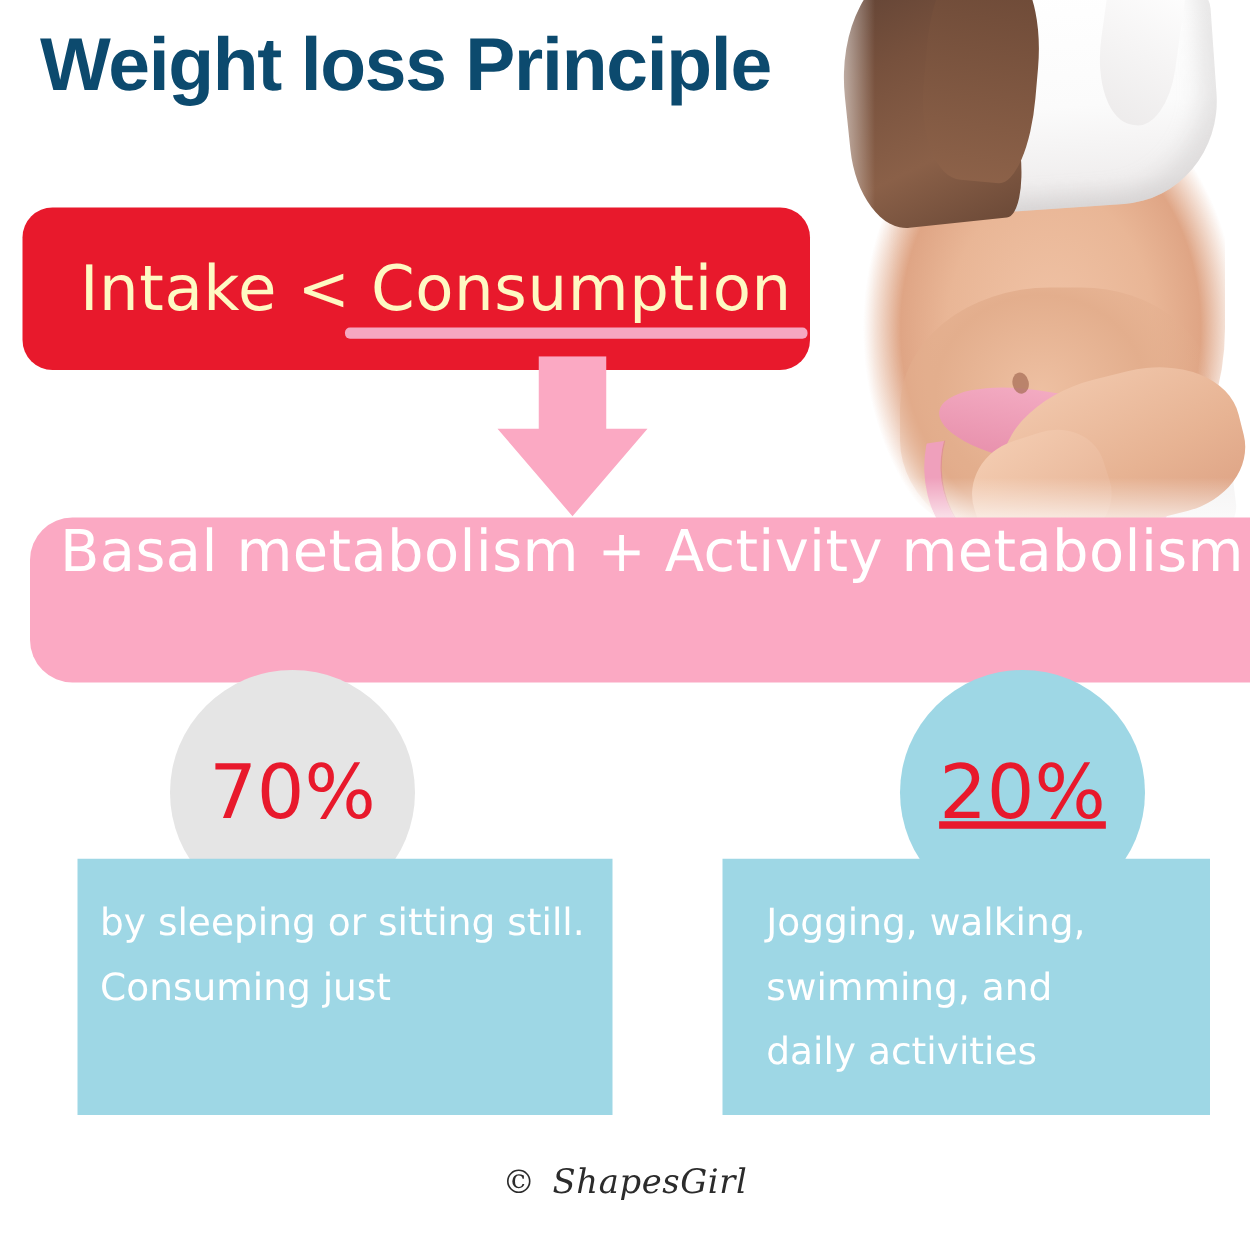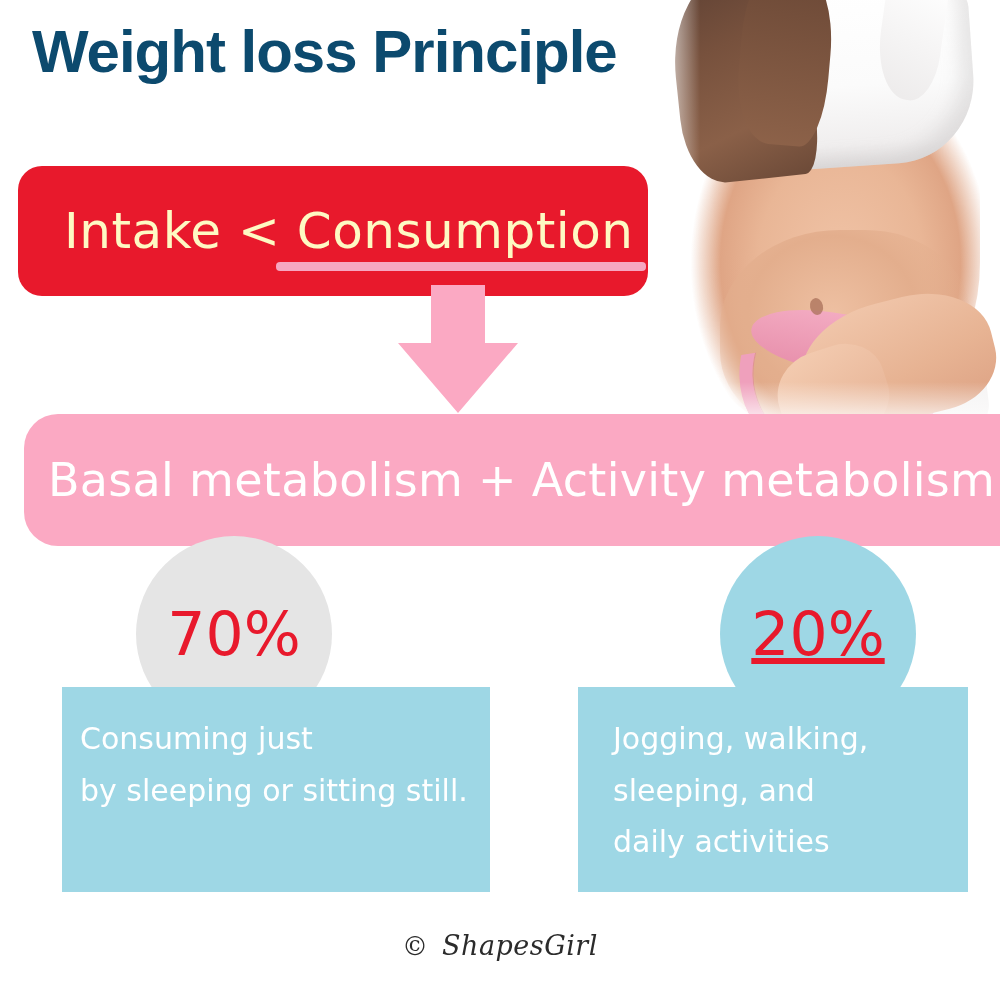--- a/index.html
+++ b/index.html
@@ -62,21 +62,21 @@
   .red-banner .txt{position:relative;margin-left:46px;font-family:"DejaVu Sans",sans-serif;
                    font-size:50px;color:#fef9c3;letter-spacing:.5px;white-space:nowrap;}
   .underline{position:absolute;left:258px;top:96px;width:370px;height:9px;border-radius:4px;}
 
   
   .arrow{position:absolute;left:388px;top:285px;width:140px;height:130px;}
   .arrow svg{display:block;width:140px;height:130px;}
 
   
   .pink-banner{position:absolute;left:24px;top:414px;width:976px;height:132px;
-               border-radius:34px 0 0 34px;display:flex;align-items:center;}
+               border-radius:34px 0 0 34px;display:flex;align-items:flex-start;}
   .pink-banner .txt{margin-left:24px;font-family:"DejaVu Sans",sans-serif;font-size:46px;
                     color:#fff;white-space:nowrap;letter-spacing:.3px;}
 
   
   .circle{position:absolute;width:196px;height:196px;border-radius:50%;
           display:flex;align-items:center;justify-content:center;}
   .circle span{font-family:"DejaVu Sans",sans-serif;font-size:60px;line-height:1;}
   #circle-left{left:136px;top:536px;}
   #circle-right{left:720px;top:536px;}
 
@@ -135,26 +135,26 @@
   </div>
 
   <div class="circle" id="circle-left" style="background: #e5e5e5;">
     <span style="color: rgb(232, 25, 44);">70%</span>
   </div>
   <div class="circle" id="circle-right" style="background: rgb(158, 215, 229);">
     <span style="color: rgb(232, 25, 44); text-decoration: underline;">20%</span>
   </div>
 
   <div class="info-box" id="box-left" style="background: rgb(158, 215, 229);">
+    <div class="line">by sleeping or sitting still.</div>
     <div class="line">Consuming just</div>
-    <div class="line">by sleeping or sitting still.</div>
   </div>
   <div class="info-box" id="box-right" style="background: rgb(158, 215, 229);">
     <div class="line">Jogging, walking,</div>
-    <div class="line">sleeping, and</div>
+    <div class="line">swimming, and</div>
     <div class="line">daily activities</div>
   </div>
 
   <div class="footer">
     <span class="c" style="color: rgb(43, 43, 43);">©</span>
     <span class="brand" style="color: rgb(43, 43, 43);">ShapesGirl</span>
   </div>
 
 </div>
 

